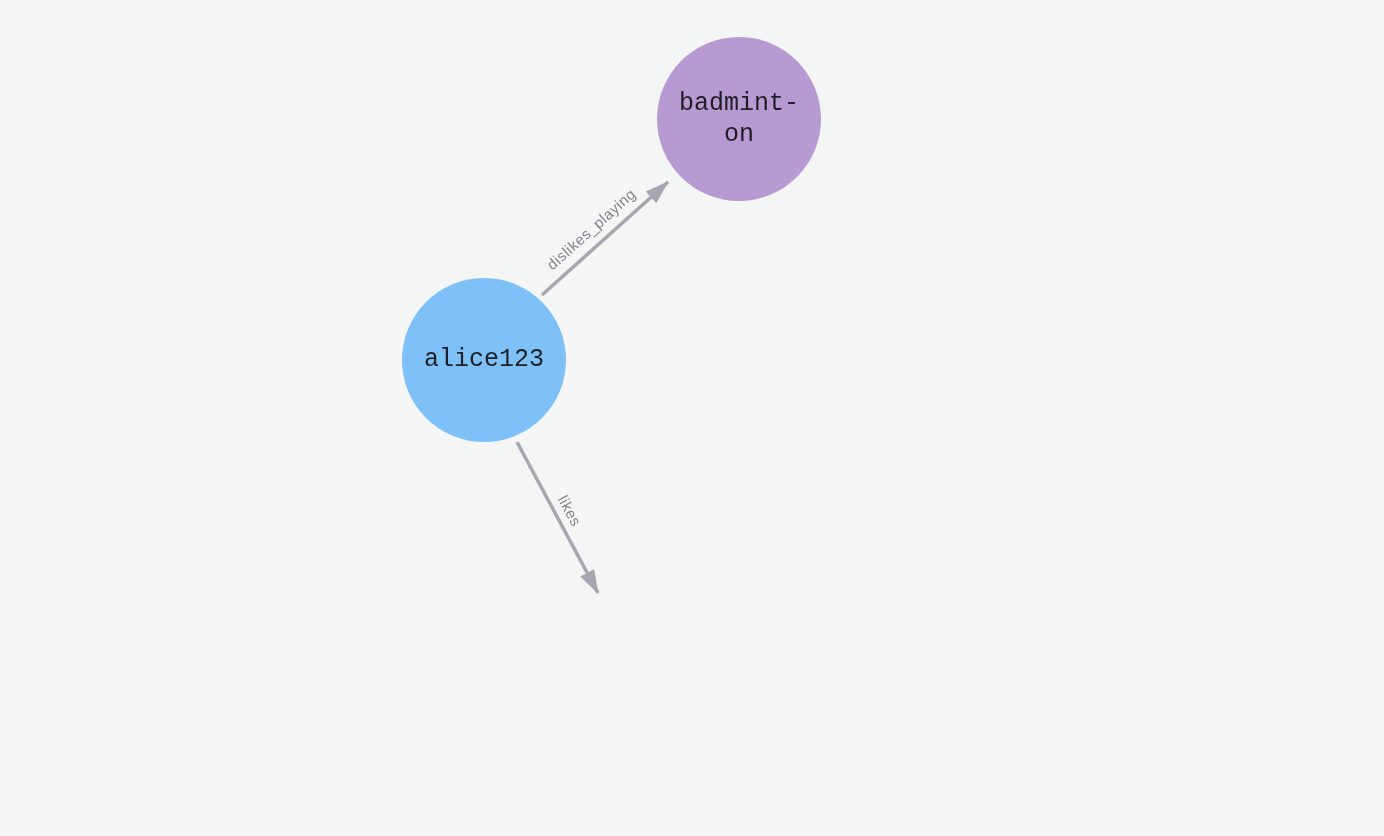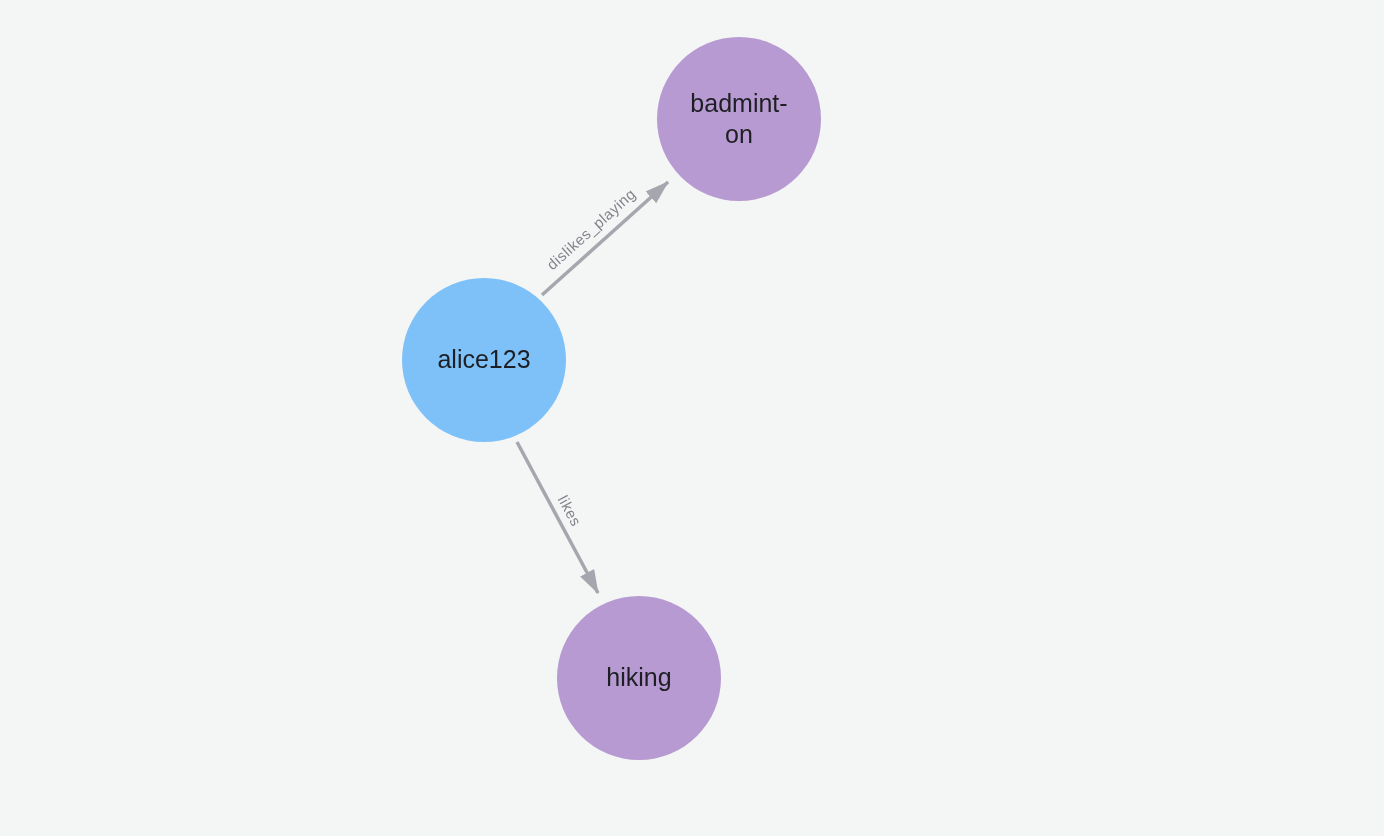--- a/index.html
+++ b/index.html
@@ -34,20 +34,21 @@
     position: absolute;
     width: 164px;
     height: 164px;
     border-radius: 50%;
     display: flex;
     align-items: center;
     justify-content: center;
     text-align: center;
     cursor: pointer;
     user-select: none;
+    font-family: Liberation Mono, monospace;
   }
   .node-label {
     font-size: 25px;
     line-height: 1.25;
     display: block;
   }
   .node-label-line { display: block; }
 </style>
 </head>
 <body>
@@ -72,17 +73,14 @@
     <span class="node-label" style="color: rgb(29, 31, 36);">alice123</span>
   </div>
 
   <div class="node" style="left: 657px; top: 37px; background-color: rgb(183, 154, 209);">
     <span class="node-label" style="color: rgb(29, 31, 36);">
       <span class="node-label-line">badmint-</span>
       <span class="node-label-line">on</span>
     </span>
   </div>
 
-  <div class="node" style="left: 557px; top: 596px; background-color: rgb(183, 154, 209);">
-    <span class="node-label" style="color: rgb(29, 31, 36);">hiking</span>
-  </div>
 
 </div>
 
 </body></html>

